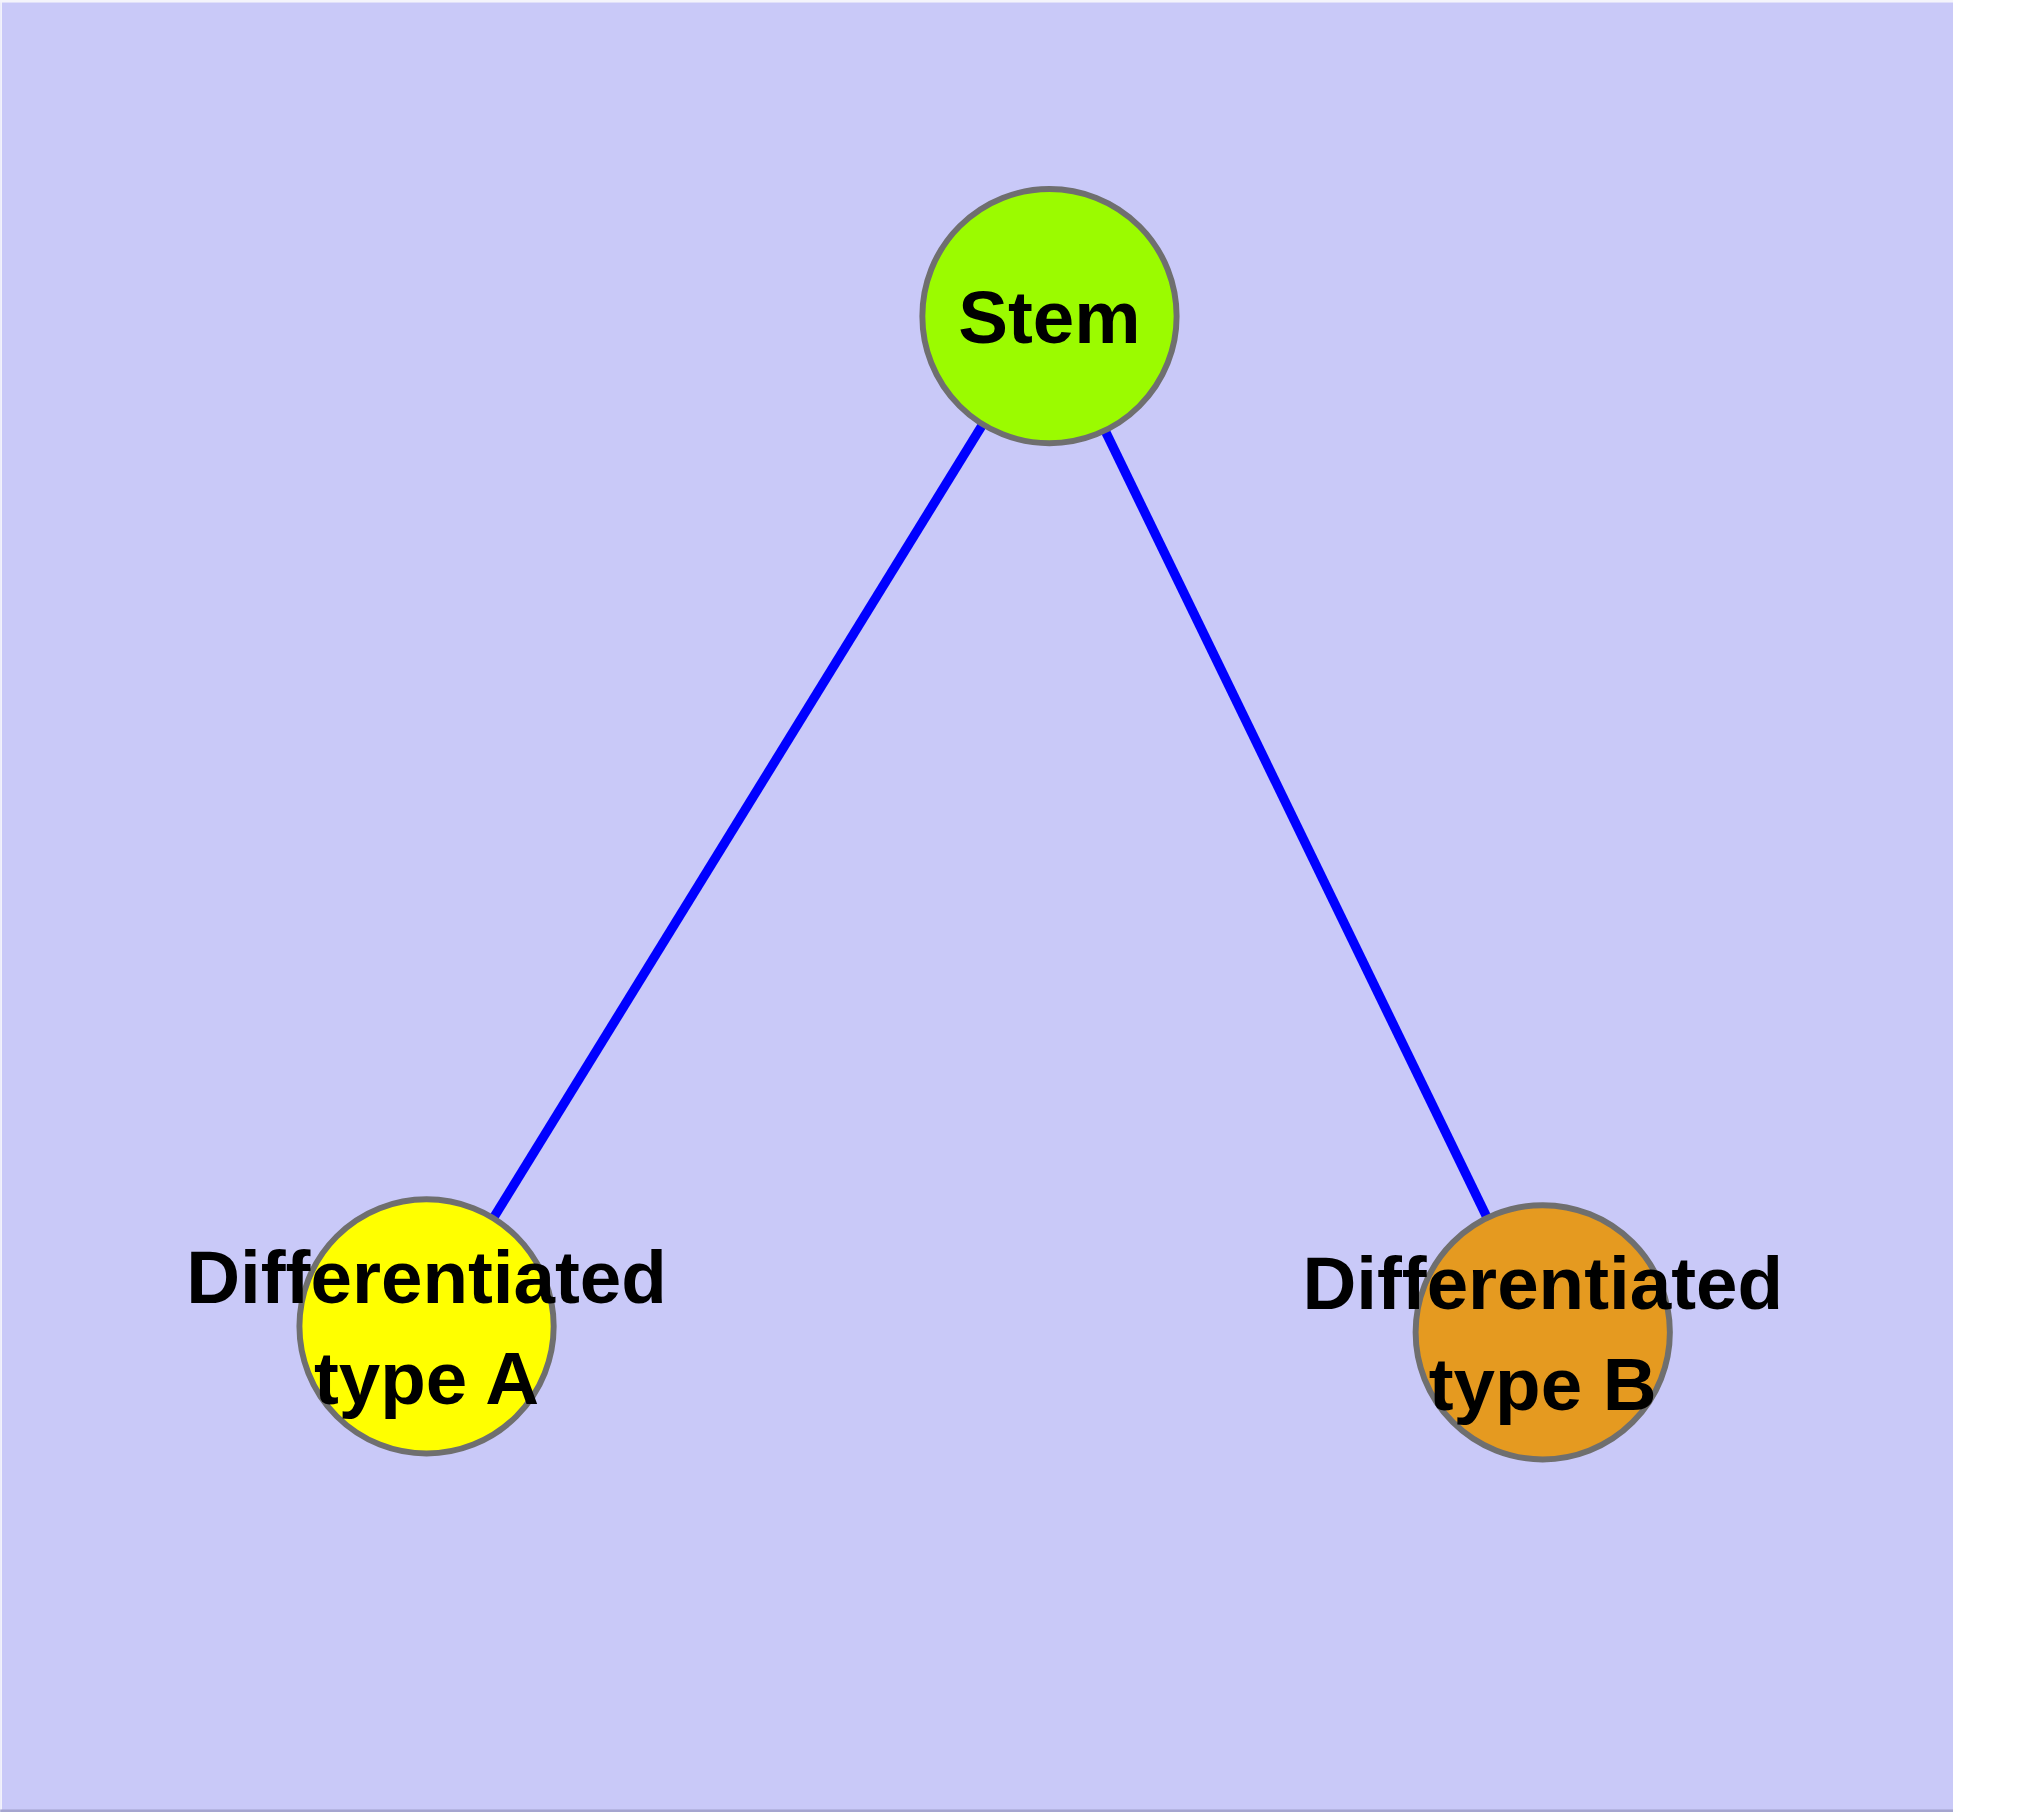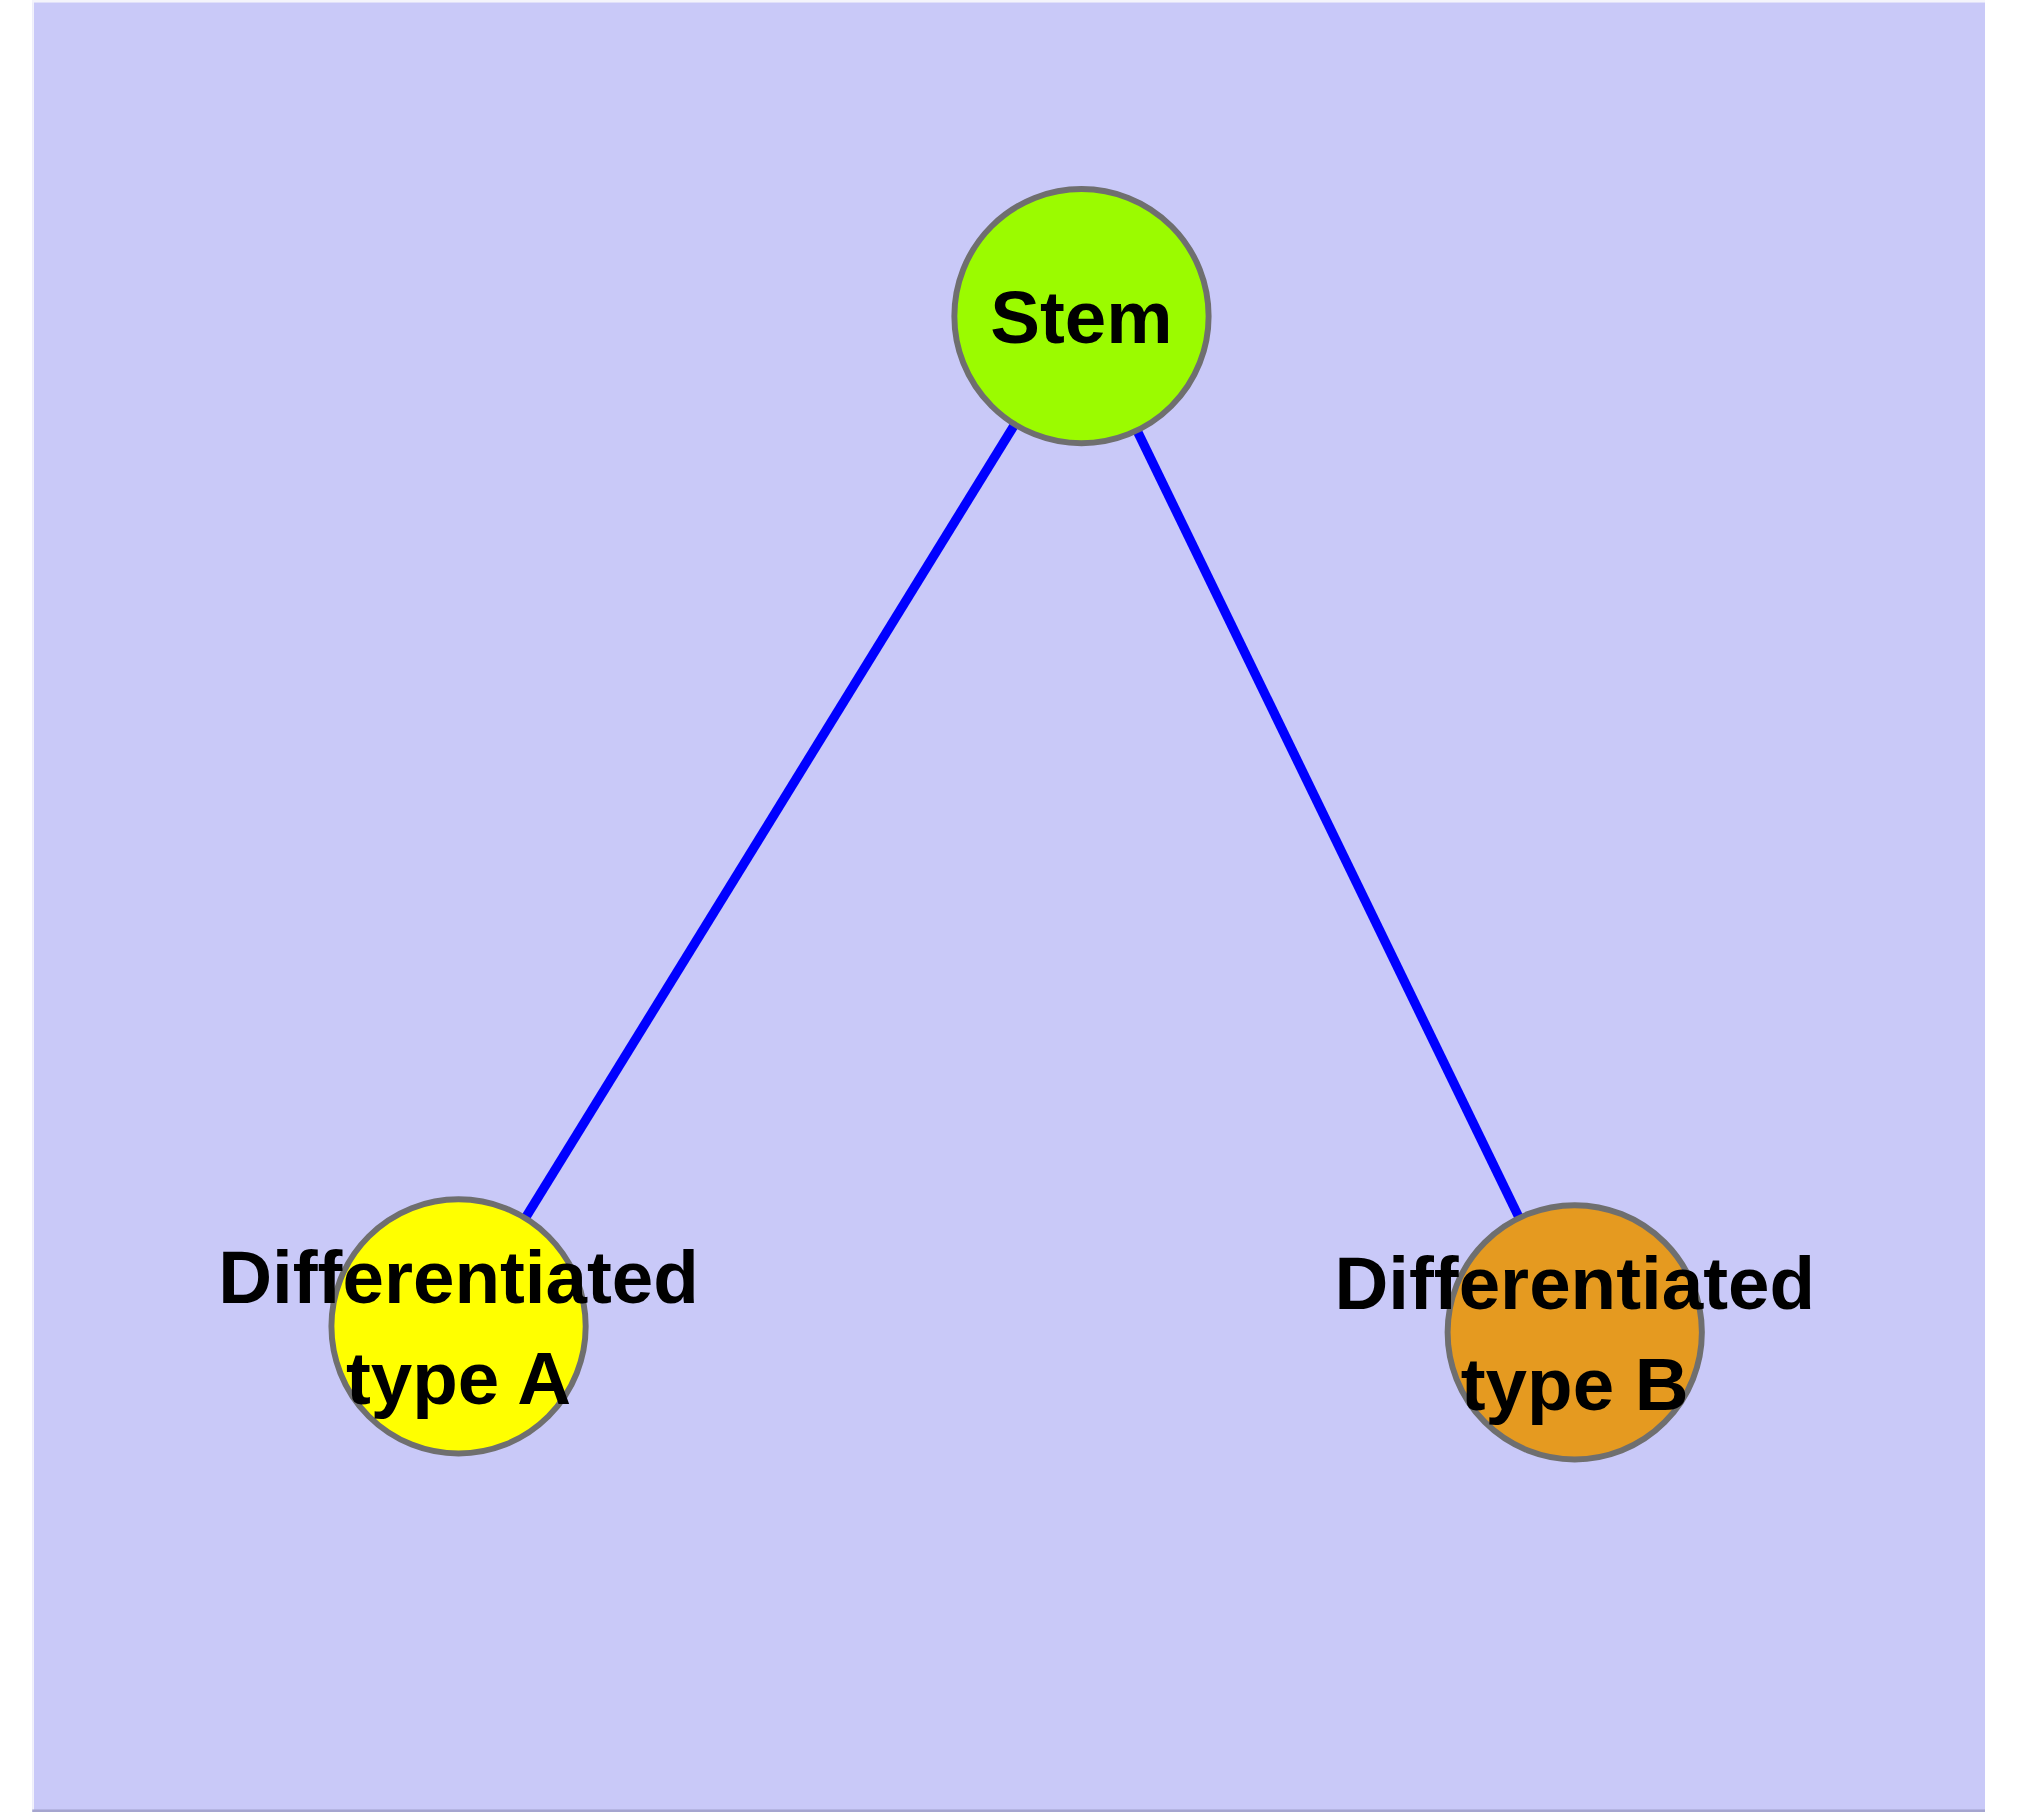--- a/index.html
+++ b/index.html
@@ -5,21 +5,20 @@
   html, body {
     margin: 0;
     padding: 0;
     background: #ffffff;
   }
   .stage {
     position: relative;
     width: 1953px;
     height: 1812px;
     overflow: hidden;
-    padding-left: 32px;
   }
   svg { display: block; }
   .edge {
     stroke-width: 11px;
     fill: none;
     stroke-linecap: butt;
   }
   .node-circle {
     stroke-width: 7px;
   }

